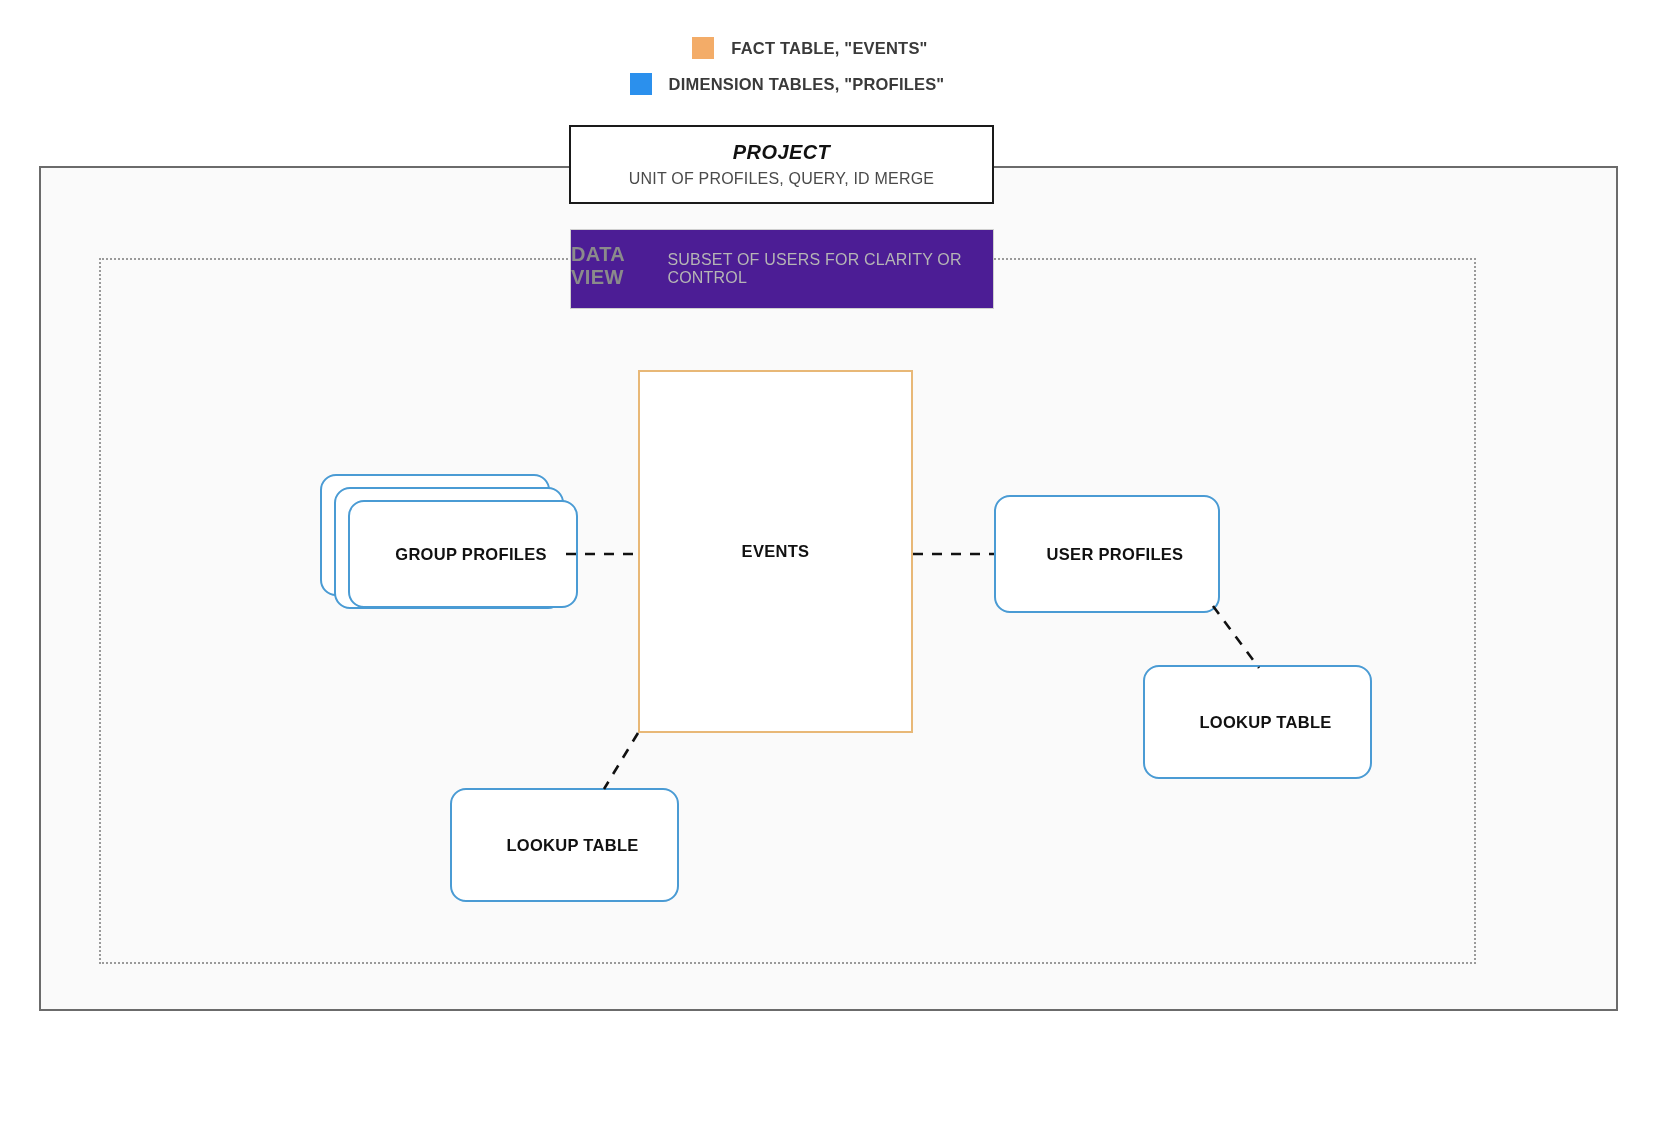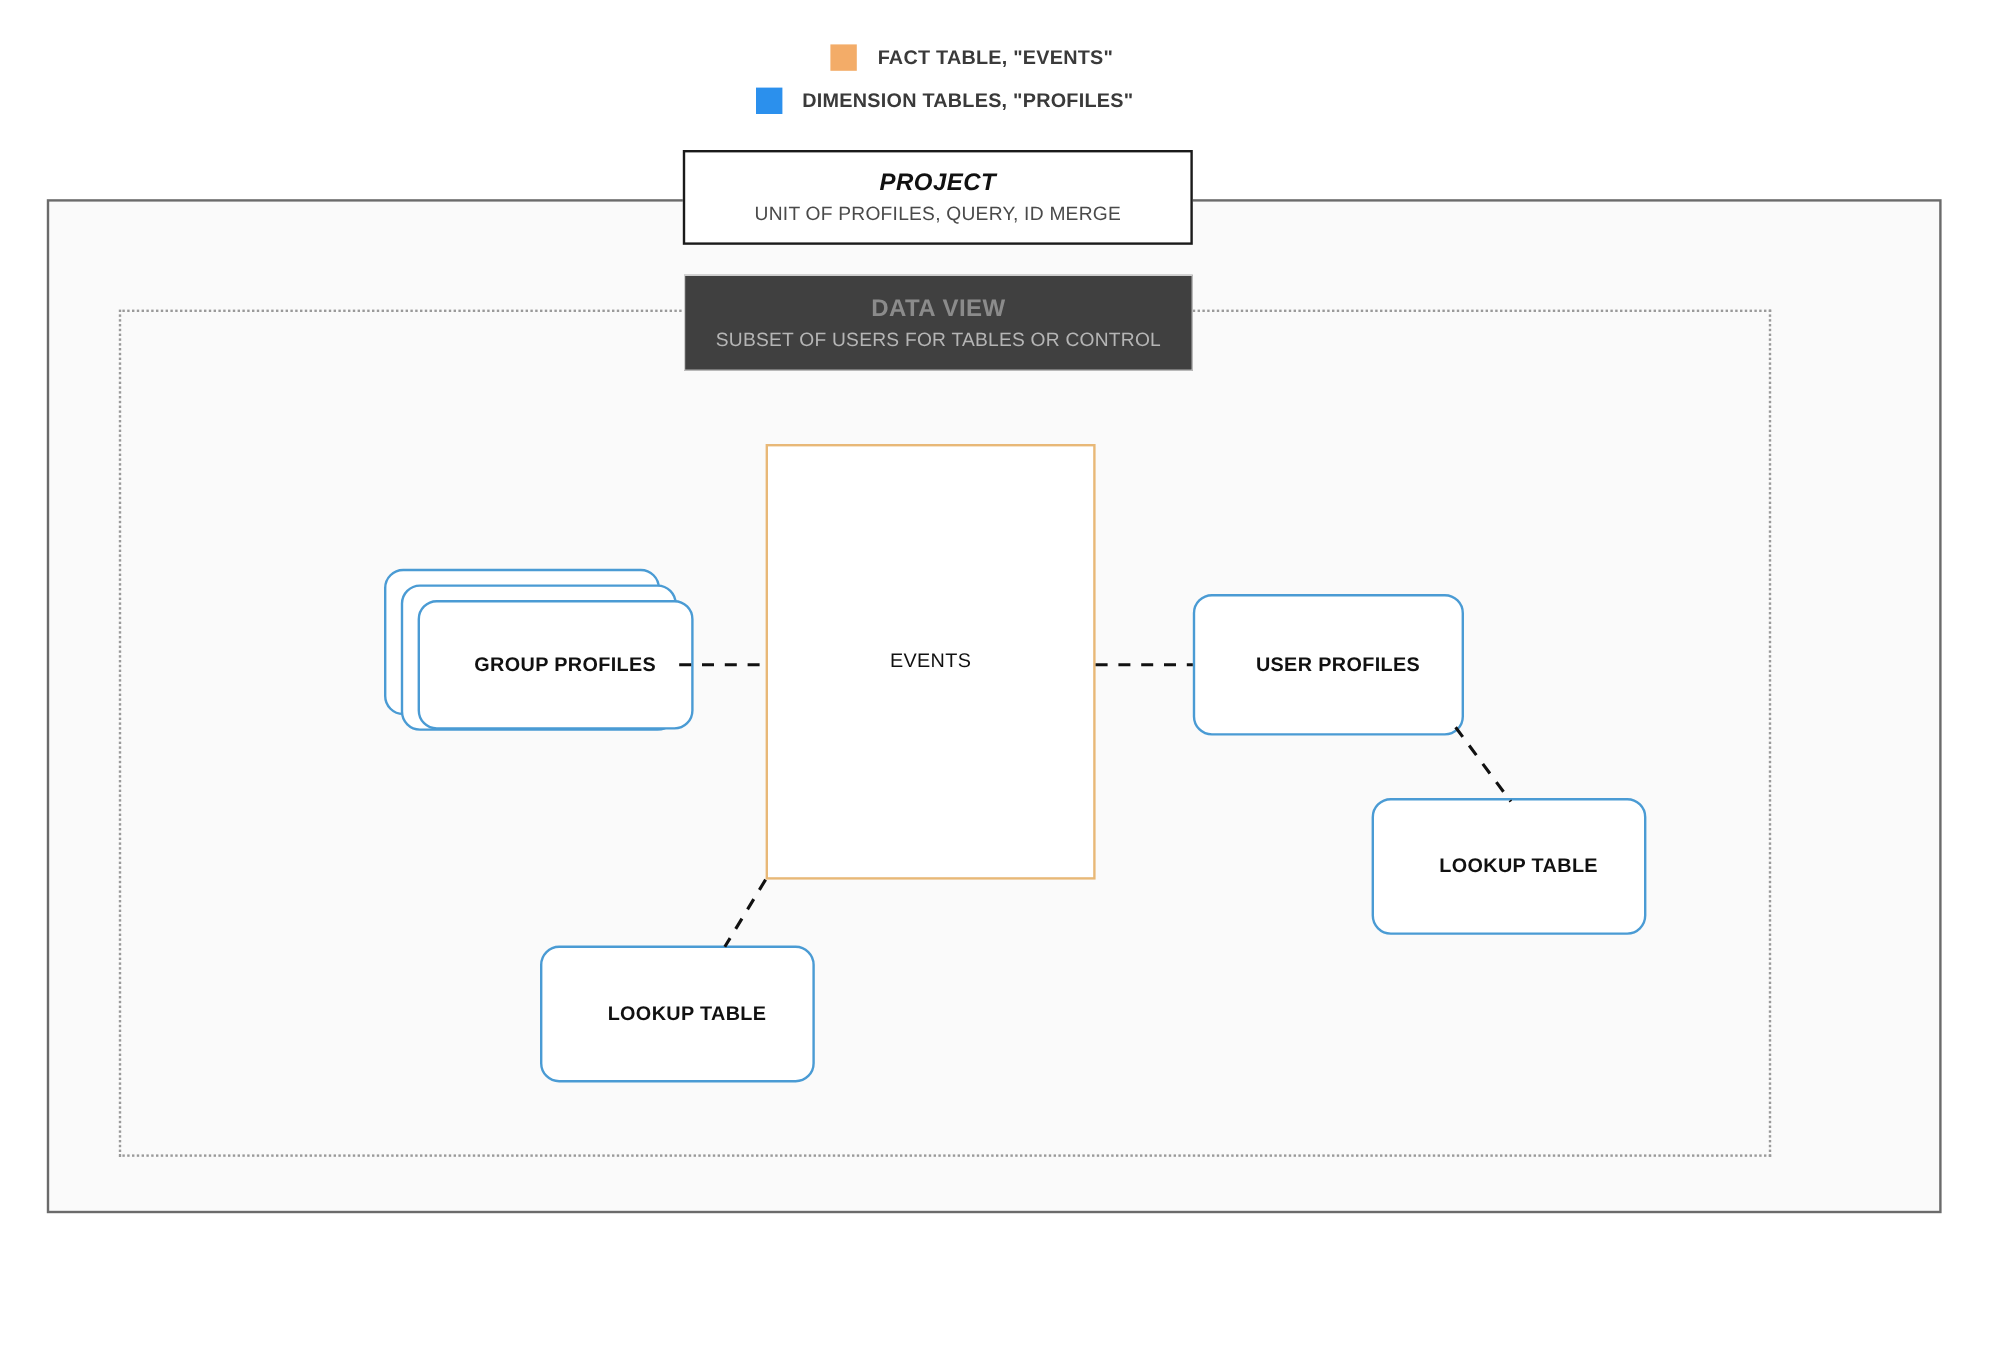--- a/index.html
+++ b/index.html
@@ -103,25 +103,25 @@
     letter-spacing: 0.2px;
   }
 
   
   .dataview-box {
     position: absolute;
     left: 570px;
     top: 229px;
     width: 424px;
     height: 80px;
-    background: #404040;
+    background: #4c1d95;
     border: 1px solid #CFCFCF;
     box-sizing: border-box;
     display: flex;
-    flex-direction: column;
+    flex-direction: row;
     align-items: center;
     justify-content: center;
   }
   .dataview-title {
     font-size: 20px;
     font-weight: bold;
     color: #8B8B8B;
     letter-spacing: 0.4px;
     margin-bottom: 6px;
   }
@@ -140,21 +140,21 @@
     height: 363px;
     background: #ffffff;
     border: 2px solid #E8B877;
     box-sizing: border-box;
     display: flex;
     align-items: center;
     justify-content: center;
   }
   .events-label {
     font-size: 16.5px;
-    font-weight: normal;
+    font-weight: bold;
     color: #111111;
     letter-spacing: 0.3px;
   }
 
   
   .card {
     position: absolute;
     background: #ffffff;
     border: 2px solid #4A9BD4;
     border-radius: 16px;
@@ -219,21 +219,21 @@
   <line x1="638" y1="733" x2="604" y2="789" stroke="#111111" stroke-width="2.6" stroke-dasharray="10 9"></line>
 </svg>
 
 <div class="project-box">
   <div class="project-title">PROJECT</div>
   <div class="project-sub">UNIT OF PROFILES, QUERY, ID MERGE</div>
 </div>
 
 <div class="dataview-box">
   <div class="dataview-title">DATA VIEW</div>
-  <div class="dataview-sub">SUBSET OF USERS FOR TABLES OR CONTROL</div>
+  <div class="dataview-sub">SUBSET OF USERS FOR CLARITY OR CONTROL</div>
 </div>
 
 <div class="events-box">
   <span class="events-label">EVENTS</span>
 </div>
 
 <div class="card group-stack-3"></div>
 <div class="card group-stack-2"></div>
 <div class="card group-stack-1">
   <span class="card-label">GROUP PROFILES</span>

